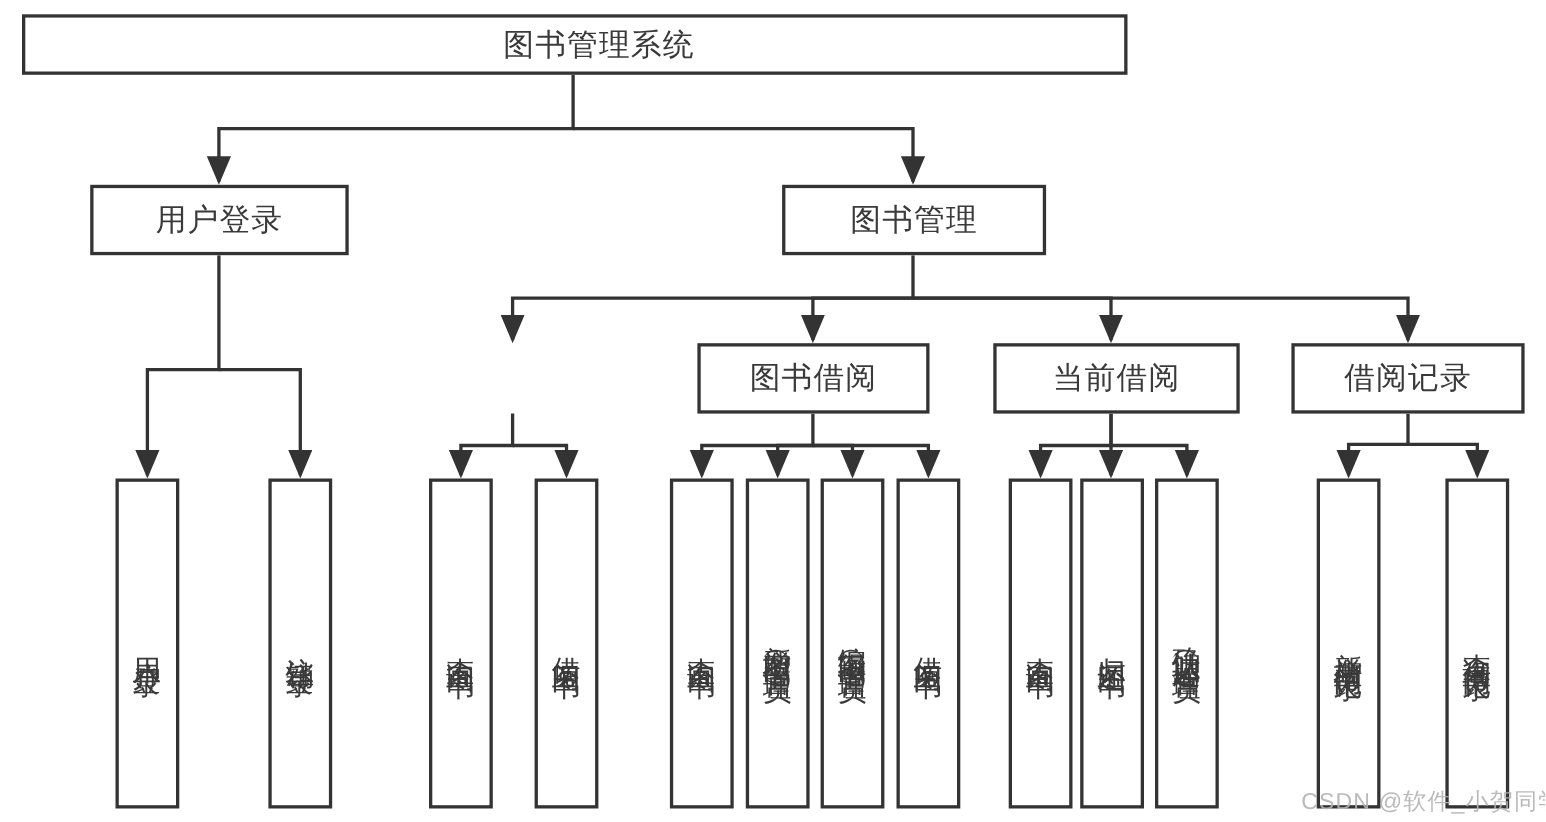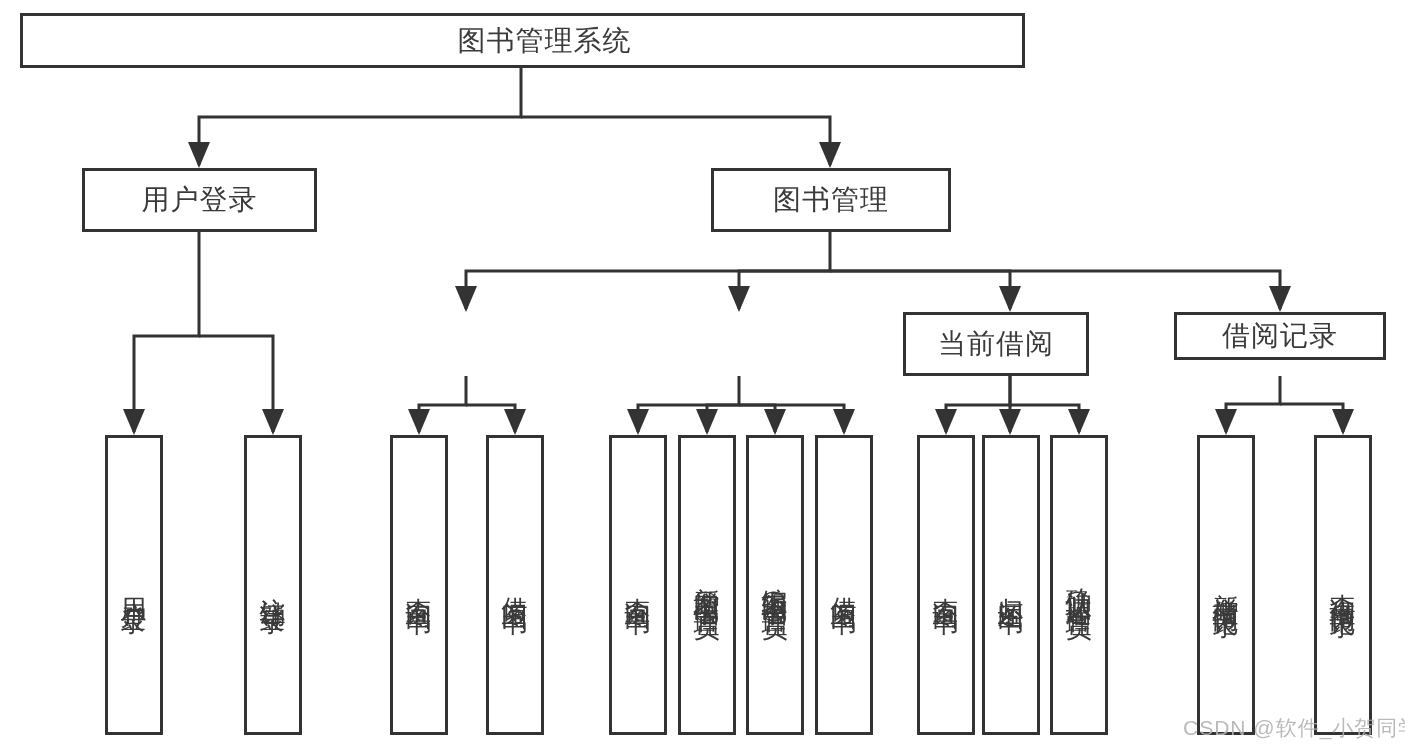--- a/index.html
+++ b/index.html
@@ -113,24 +113,27 @@
     <span>图书管理系统</span>
   </div>
 
   <div class="node" style="left:82px; top:168px; width:235px; height:64px;">
     <span>用户登录</span>
   </div>
   <div class="node" style="left:711px; top:168px; width:240px; height:64px;justify-content:center;">
     <span>图书管理</span>
   </div>
 
-  <div class="node" style="left:903px; top:312px; width:186px; height:64px;">
+  <div class="node" style="left:634px; top:312px; width:211px; height:64px;">
+    <span>图书借阅</span>
+  </div>
+  <div class="node" style="left:903px; top:312px; width:224px; height:64px;">
     <span>当前借阅</span>
   </div>
-  <div class="node" style="left:1174px; top:312px; width:212px; height:48px;">
+  <div class="node" style="left:1174px; top:312px; width:212px; height:64px;">
     <span>借阅记录</span>
   </div>
 
   <div class="leaf" style="left:105px;">
     <span class="vtext">用户登录</span>
   </div>
   <div class="leaf" style="left:244px;">
     <span class="vtext">注销登录</span>
   </div>
 

